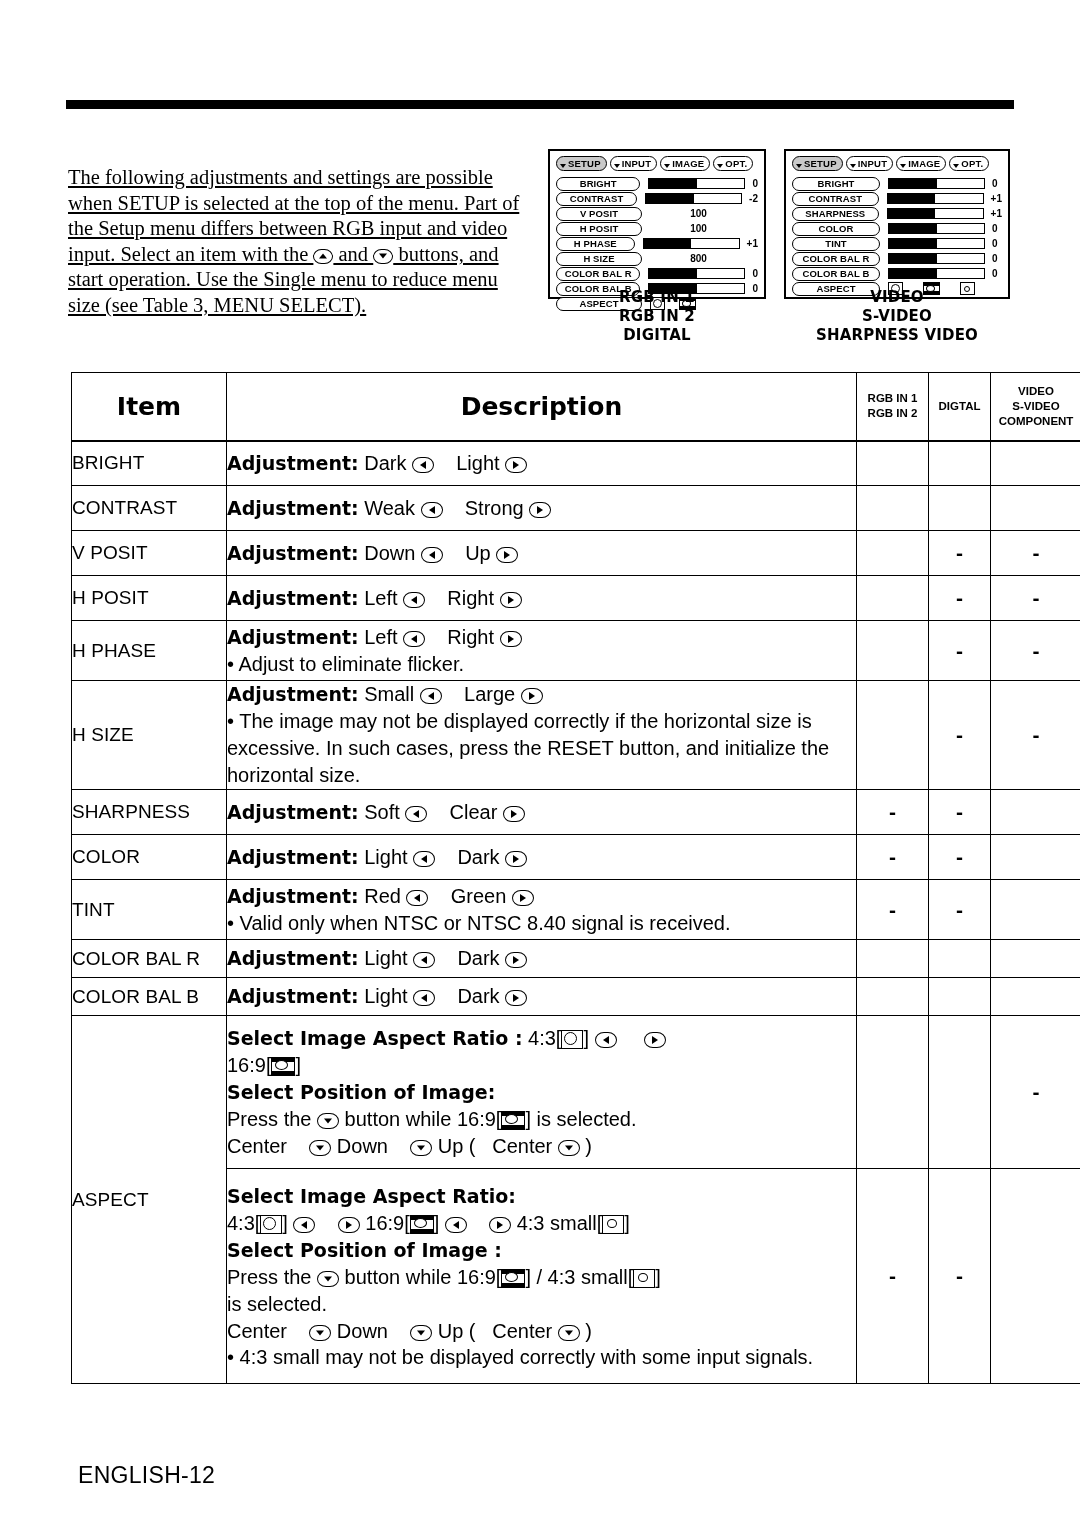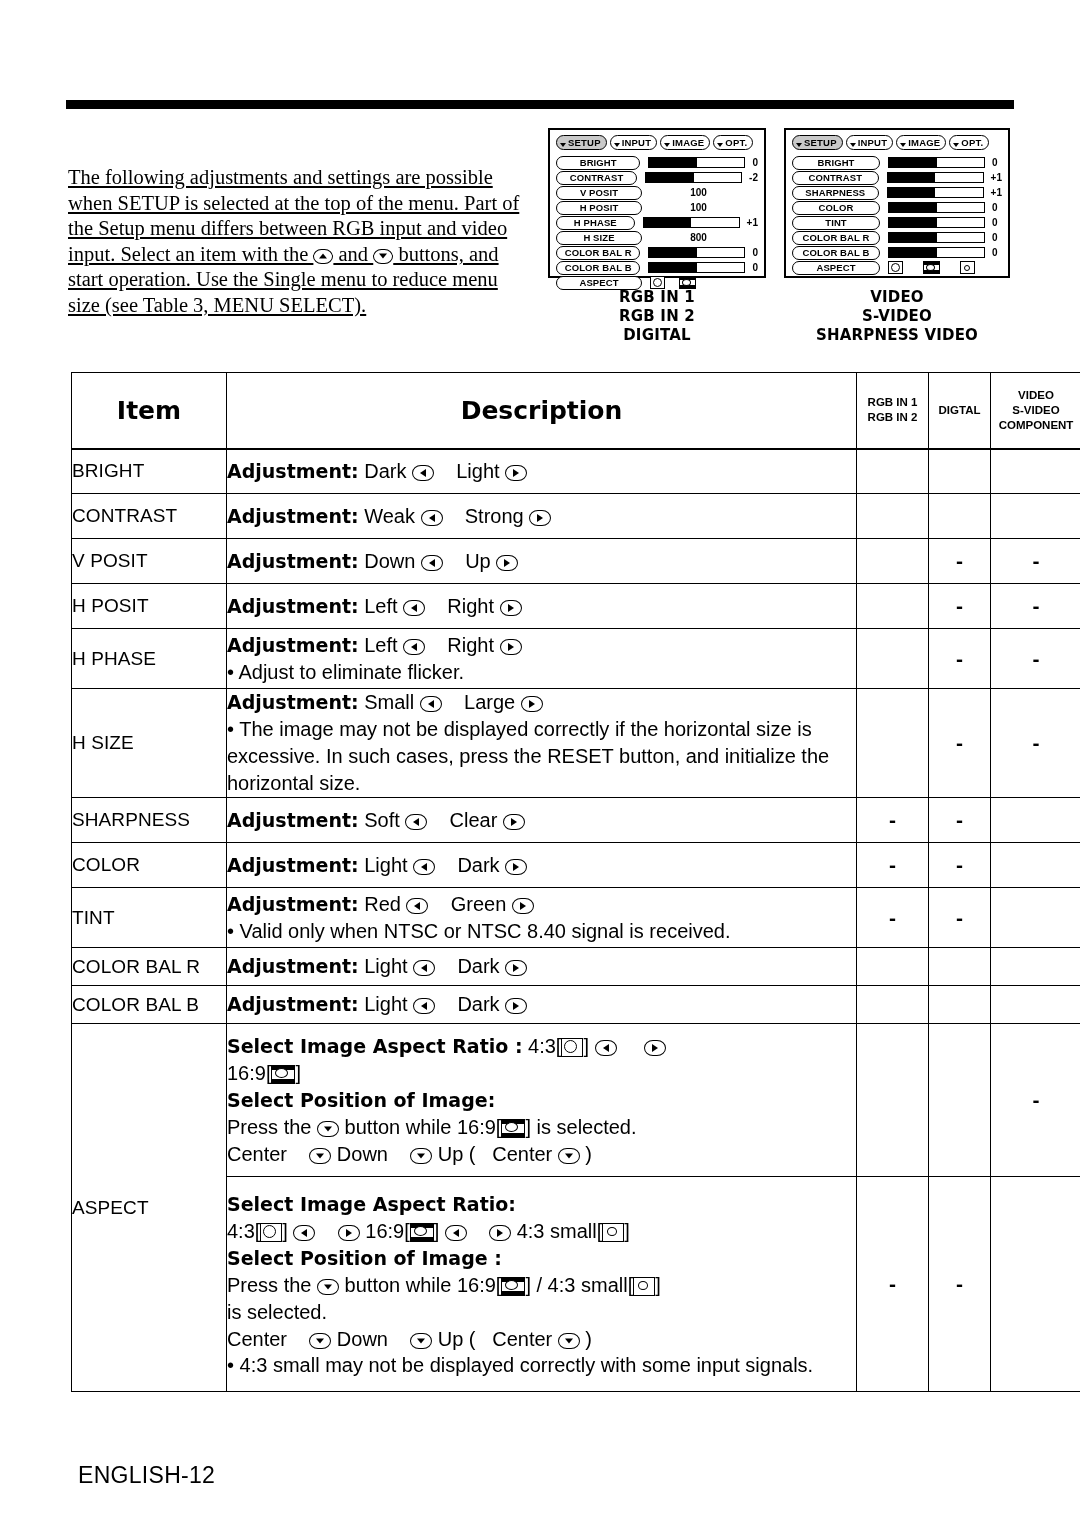--- a/index.html
+++ b/index.html
@@ -43,20 +43,21 @@
   .table-cap {
     position:absolute; left:78px; top:318px;
     font-family:"DejaVu Sans", sans-serif;
     font-weight:bold; font-size:25px;
   }
 
   
   .osd {
     position:absolute; border:2px solid #000; background:#fff;
     padding:5px 6px 6px 6px;
+    margin-top:21px;
   }
   .osd-tabs { display:flex; gap:3px; margin-bottom:6px; }
   .osd-tab {
     border:1px solid #000; border-radius:8px;
     font-size:9.5px; font-weight:bold; letter-spacing:.2px;
     padding:1px 5px 1px 3px; display:flex; align-items:center; gap:2px;
     background:#fff; white-space:nowrap;
   }
   .osd-tab.sel { background:#c9c9c9; }
   .osd-tab .tri {
@@ -94,21 +95,21 @@
     border-collapse:collapse; table-layout:fixed;
   }
   table.main td, table.main th {
     border:1.6px solid #000; vertical-align:middle; padding:0;
   }
   table.main thead th {
     border-bottom-width:2.5px;
   }
   .th-item, .th-desc {
     font-family:"DejaVu Sans", sans-serif; font-weight:bold;
-    font-size:25px; text-align:center; height:76px;
+    font-size:25px; text-align:center; height:68px;
   }
   .th-small {
     font-size:11.5px; line-height:15px; text-align:center;
     font-family:"Liberation Sans", sans-serif;
   }
   .item-cell {
     font-size:19px; padding-left:8px; letter-spacing:.1px;
     font-family:"Liberation Sans", sans-serif;
   }
   .desc-cell {

